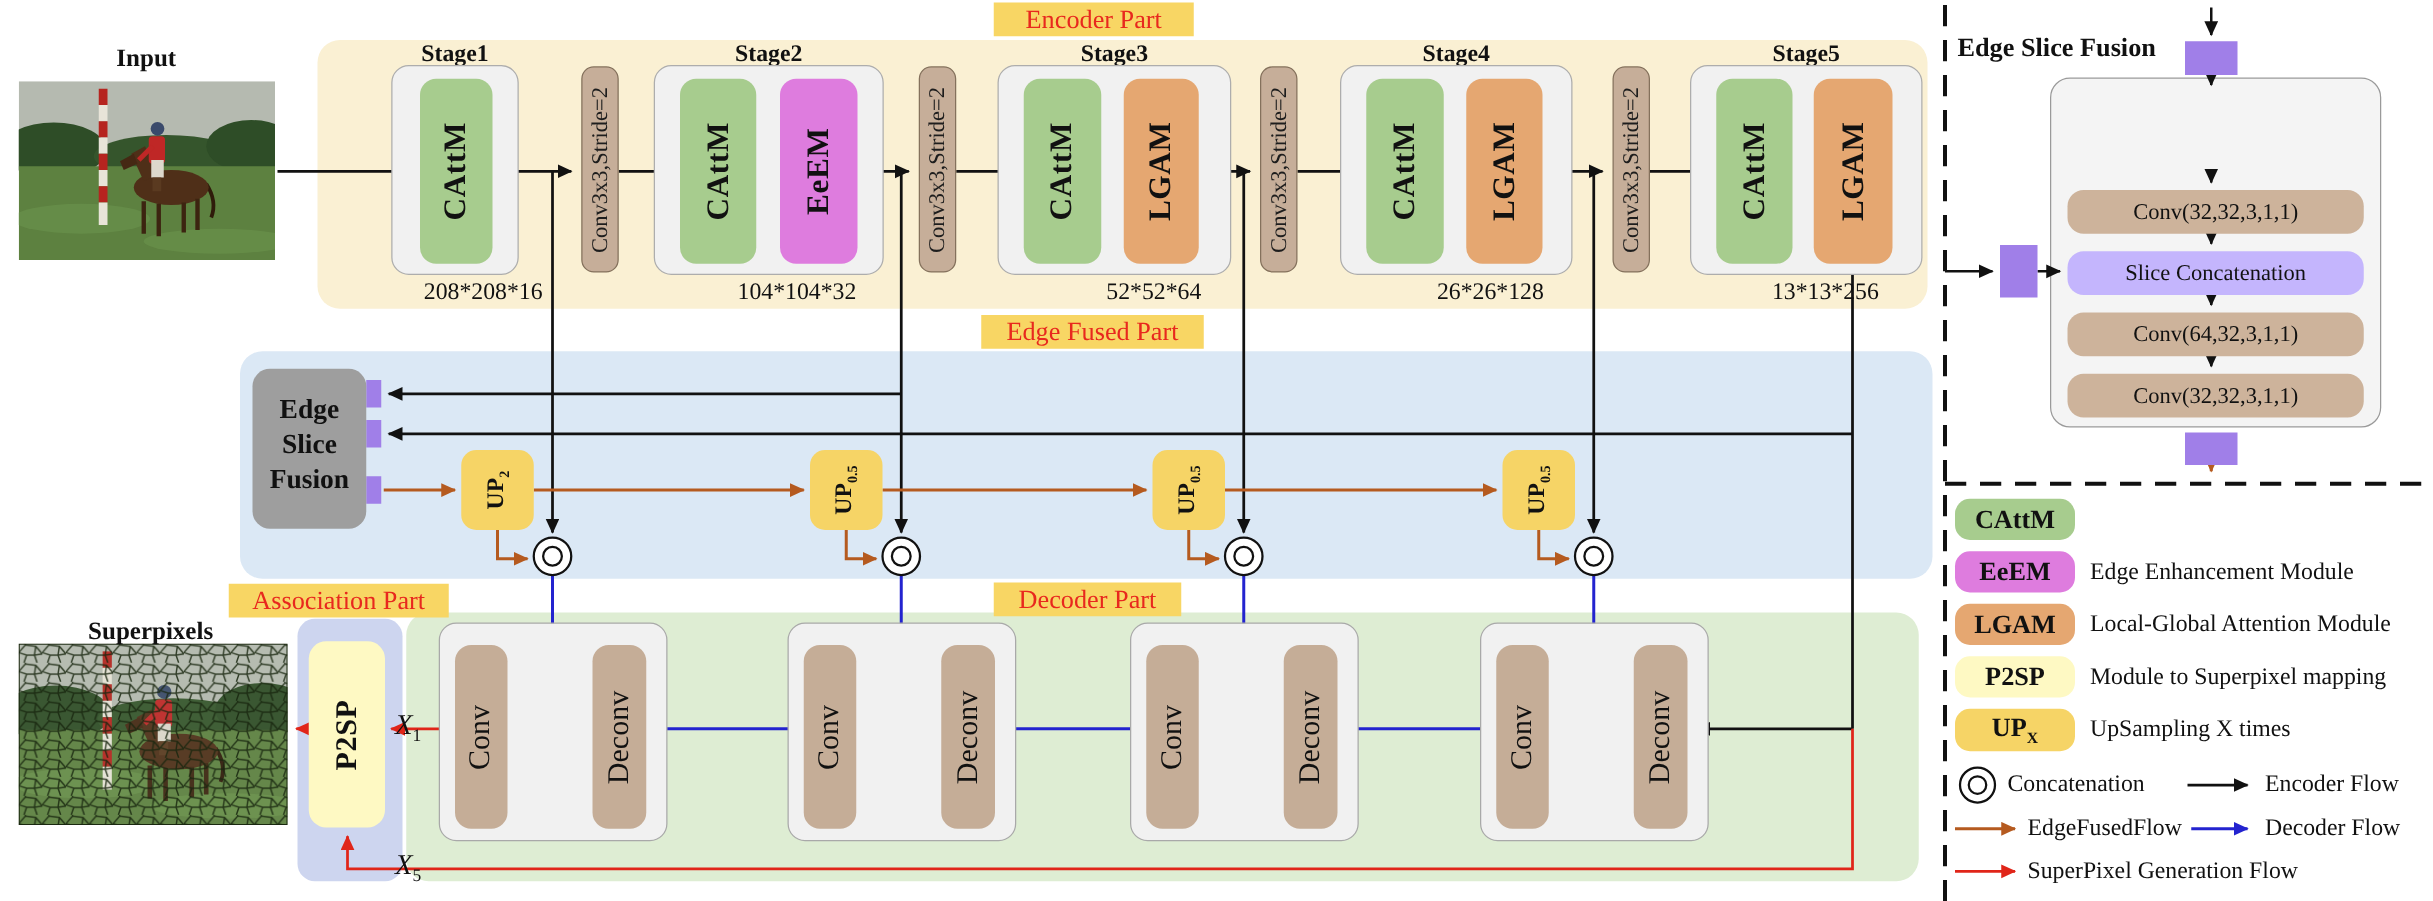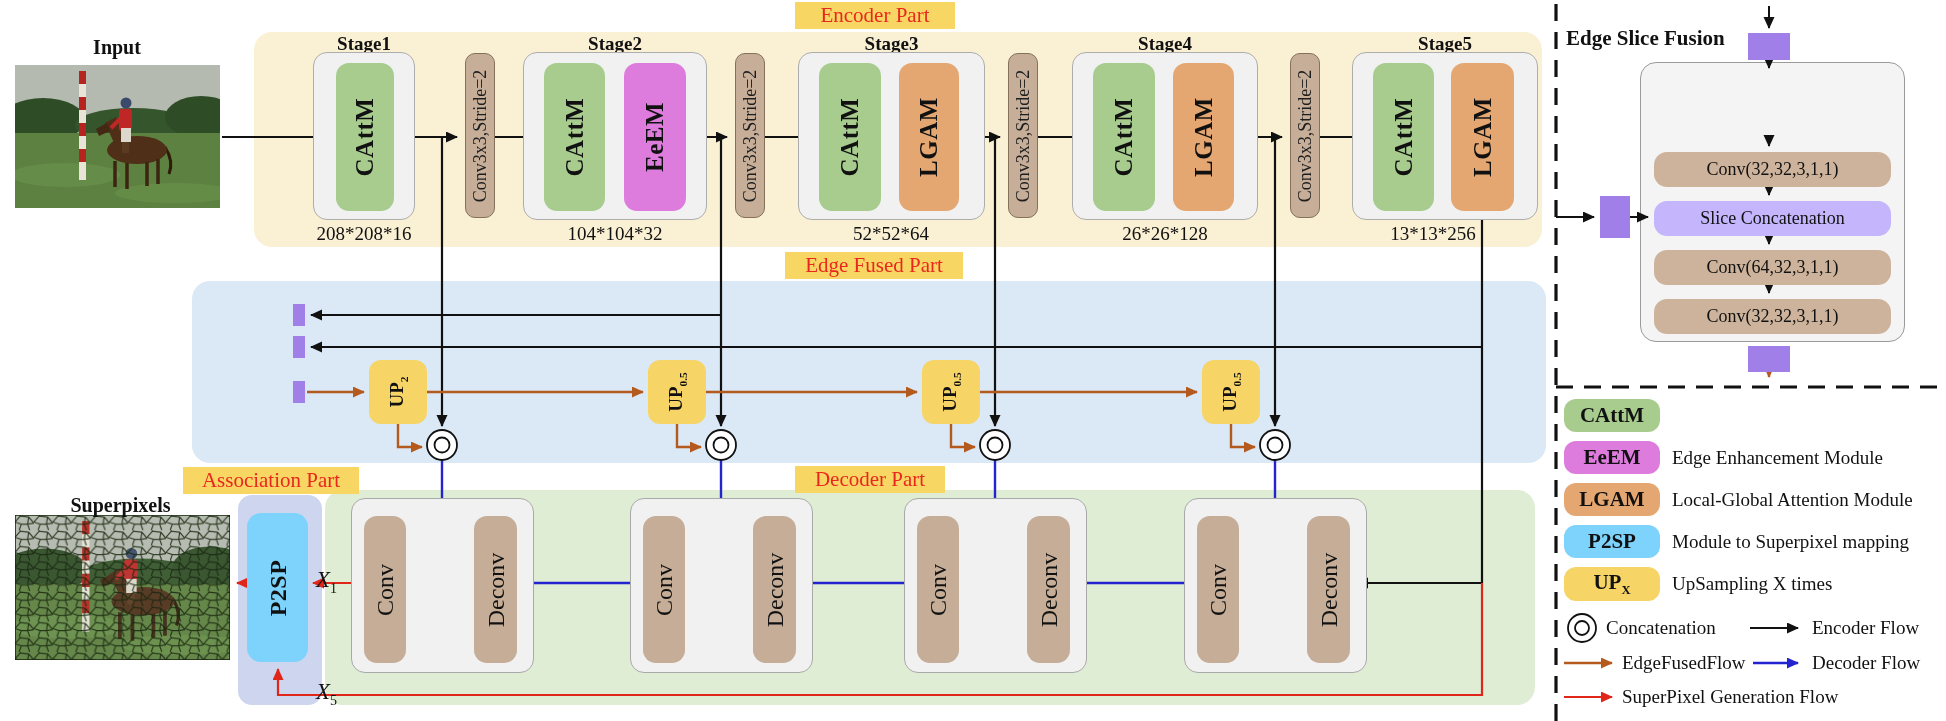--- a/index.html
+++ b/index.html
@@ -11,31 +11,31 @@
   .p-edge{background:#dbe8f5;}
   .p-decoder{background:#deedd3;}
   .p-assoc{background:#cdd5ef;border-radius:14px;}
   .stagebox{position:absolute;background:#f1f1f1;border:1.5px solid #adadad;border-radius:14px;box-sizing:border-box;}
   .module{position:absolute;border-radius:13px;}
   .m-green{background:#a7cc8e;}
   .m-magenta{background:#de7cde;}
   .m-orange{background:#e5a771;}
   .m-tan{background:#c6ae99;border:1.5px solid #84715c;box-sizing:border-box;border-radius:10px;}
   .m-up{background:#f6d466;border-radius:12px;}
-  .m-p2sp{background:#7dd3fc;border-radius:14px;}
+  .m-p2sp{background:#fef9c3;border-radius:14px;}
   .m-gray{background:#9e9e9e;border-radius:14px;}
   .dblock{position:absolute;background:#f1f1f1;border:1.5px solid #a9a9a9;border-radius:14px;box-sizing:border-box;}
   .dmod{background:#c5ad97;border-radius:13px;}
   .vt{position:absolute;left:50%;top:50%;transform:translate(-50%,-50%) rotate(-90deg);white-space:nowrap;}
   .mtxt{font-weight:bold;font-size:25px;letter-spacing:.5px;}
   .ctxt{font-size:18px;color:#1d1d1d;}
   .dtxt{font-size:24px;}
   .uptxt{font-weight:bold;font-size:19px;}
   .slabel{position:absolute;text-align:center;font-weight:bold;font-size:19px;}
-  .dim{position:absolute;text-align:center;font-size:19px;}
+  .dim{position:absolute;text-align:right;font-size:19px;}
   .badge{position:absolute;background:#f8d664;color:#e8281e;font-size:21px;text-align:center;
          line-height:26px;height:27px;}
   .imglabel{position:absolute;text-align:center;font-weight:bold;font-size:20px;}
   .esf-lines{position:absolute;font-weight:bold;font-size:22px;text-align:center;line-height:28px;}
   .xlab{position:absolute;font-size:23px;font-style:italic;margin-top:15px;}
   .xlab sub{font-style:normal;font-size:14px;}
   sub{font-size:.6em;}
   .esf-title{position:absolute;font-weight:bold;font-size:21px;}
   .esf-row{position:absolute;background:#cdb39b;border-radius:13px;display:flex;align-items:center;
            justify-content:center;font-size:18px;text-align:center;line-height:21px;}
@@ -317,20 +317,27 @@
   <div class="stagebox top" style="left:1352px;top:52px;width:186px;height:168px">
     <div class="module m-green" style="left:20px;top:10px;width:61px;height:148px">
         <span class="vt mtxt">CAttM</span>
       </div>
     <div class="module m-orange" style="left:98px;top:10px;width:63px;height:148px">
         <span class="vt mtxt">LGAM</span>
       </div>
   </div>
   <div class="dim top" style="left:1363px;top:223px;width:140px">13*13*256</div>
 
+  <div class="module m-gray top" style="left:202px;top:295px;width:91px;height:128px">
+    <div class="esf-lines" style="left:0;top:18px;width:91px">
+      <div>Edge</div>
+      <div>Slice</div>
+      <div>Fusion</div>
+    </div>
+  </div>
   <div class="module m-up top" style="left:369px;top:360px;width:58px;height:64px">
       <span class="vt uptxt"><span>UP</span><sub>2</sub></span>
     </div>
   <div class="module m-up top" style="left:648px;top:360px;width:58px;height:64px">
       <span class="vt uptxt"><span>UP</span><sub>0.5</sub></span>
     </div>
   <div class="module m-up top" style="left:922px;top:360px;width:58px;height:64px">
       <span class="vt uptxt"><span>UP</span><sub>0.5</sub></span>
     </div>
   <div class="module m-up top" style="left:1202px;top:360px;width:58px;height:64px">

